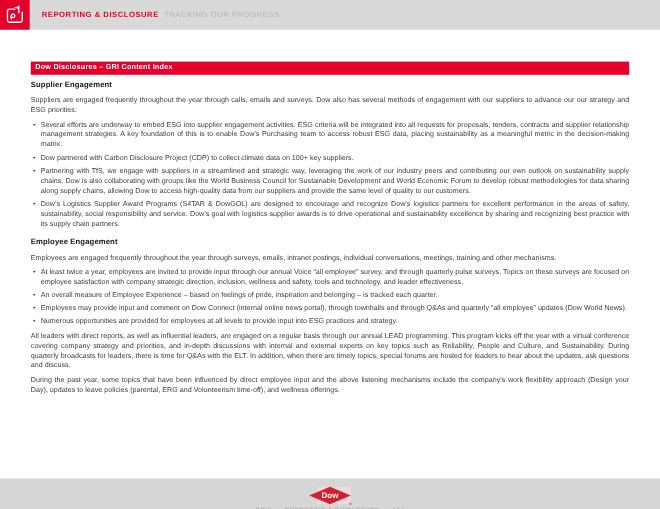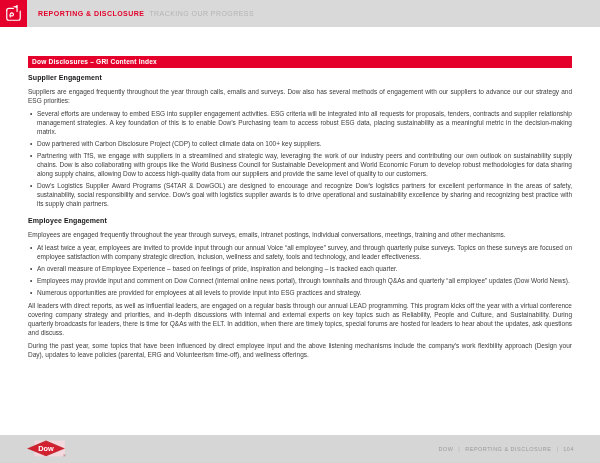--- a/index.html
+++ b/index.html
@@ -56,21 +56,21 @@
   ul.bullets li::before {
     content: "•"; position: absolute; left: -7px; top: 0;
     color: #3c3c3c; font-size: 6.5px; line-height: 9px;
   }
 
   
   .footerbar {
     position: absolute; left: 0; right: 0; bottom: 0; height: 28px;
     background: #d6d6d6;
     display: flex; align-items: center; justify-content: space-between;
-    padding: 6px 26px; box-sizing: border-box;
+    padding: 6px 26px; box-sizing: border-box; flex-direction: column;
   }
   .dow-logo svg { width: 40px; height: 20px; display: block; }
   .footer-meta {
     font-size: 5.5px; color: #9b9b9b; letter-spacing: 0.5px;
     display: flex; align-items: center; gap: 5px; white-space: nowrap;
   }
   .footer-meta .sep { color: #b0b0b0; }
 </style>
 </head>
 <body>

